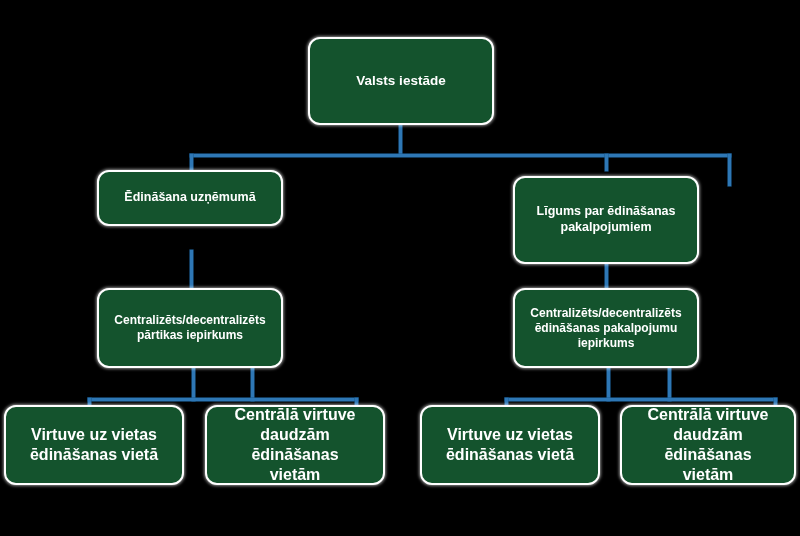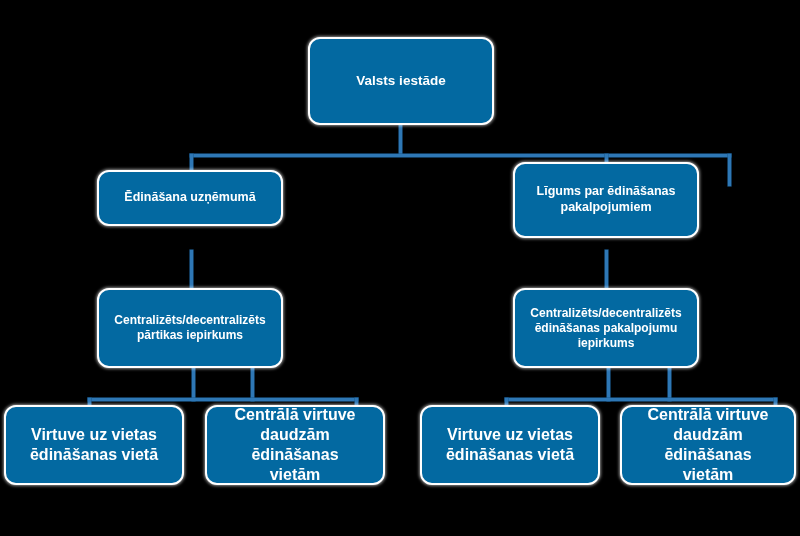--- a/index.html
+++ b/index.html
@@ -24,21 +24,21 @@
     background: #2e77b5;
     box-shadow: 0 0 0 0.6px #1d5f96;
   }
   .conn-h { height: 3px; }
   .conn-v { width: 3px; }
 
   
   .node {
     position: absolute;
     box-sizing: border-box;
-    background: #0369a1;
+    background: #14532d;
     border: 2px solid #ffffff;
     border-radius: 12px;
     display: flex;
     align-items: center;
     justify-content: center;
     text-align: center;
     color: #ffffff;
     font-weight: bold;
     line-height: 1.25;
     padding: 4px 20px;
@@ -80,21 +80,21 @@
     </div>
 
   <div class="node lvl1" id="n-root" style="left: 308px; top: 37px; width: 186px; height: 88px;">
     <span class="label">Valsts iestāde</span>
   </div>
 
   <div class="node lvl2" id="n-branch_left" style="left: 97px; top: 170px; width: 186px; height: 56px;">
     <span class="label">Ēdināšana uzņēmumā</span>
   </div>
 
-  <div class="node lvl2" id="n-branch_right" style="left: 513px; top: 162px; width: 186px; height: 76px;">
+  <div class="node lvl2" id="n-branch_right" style="left: 513px; top: 176px; width: 186px; height: 88px;">
     <span class="label">Līgums par ēdināšanas
 pakalpojumiem</span>
   </div>
 
   <div class="node lvl3" id="n-procure_left" style="left: 97px; top: 288px; width: 186px; height: 80px;">
     <span class="label">Centralizēts/decentralizēts
 pārtikas iepirkums</span>
   </div>
 
   <div class="node lvl3" id="n-procure_right" style="left: 513px; top: 288px; width: 186px; height: 80px;">

